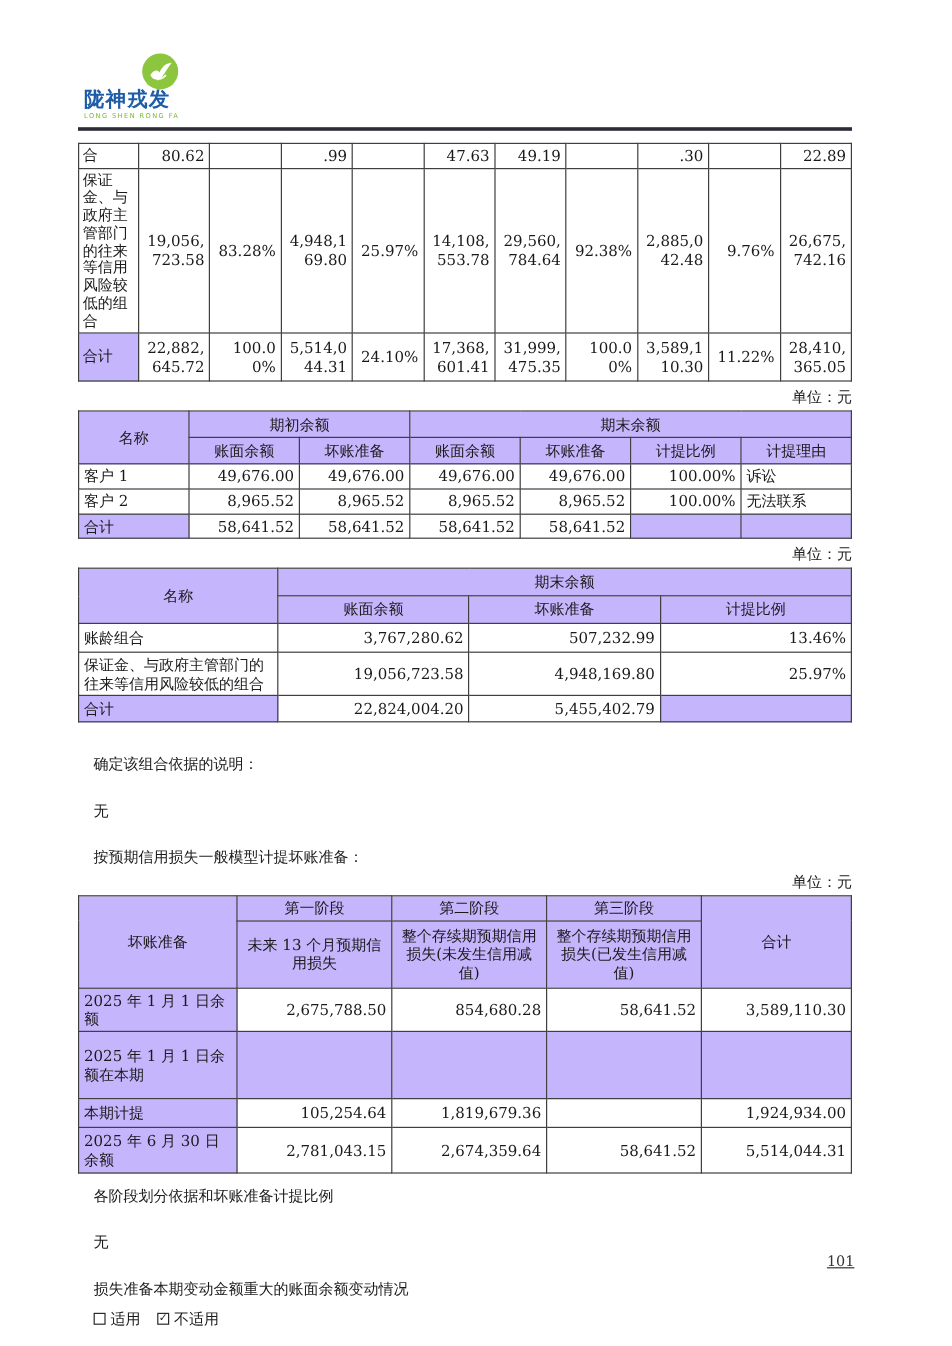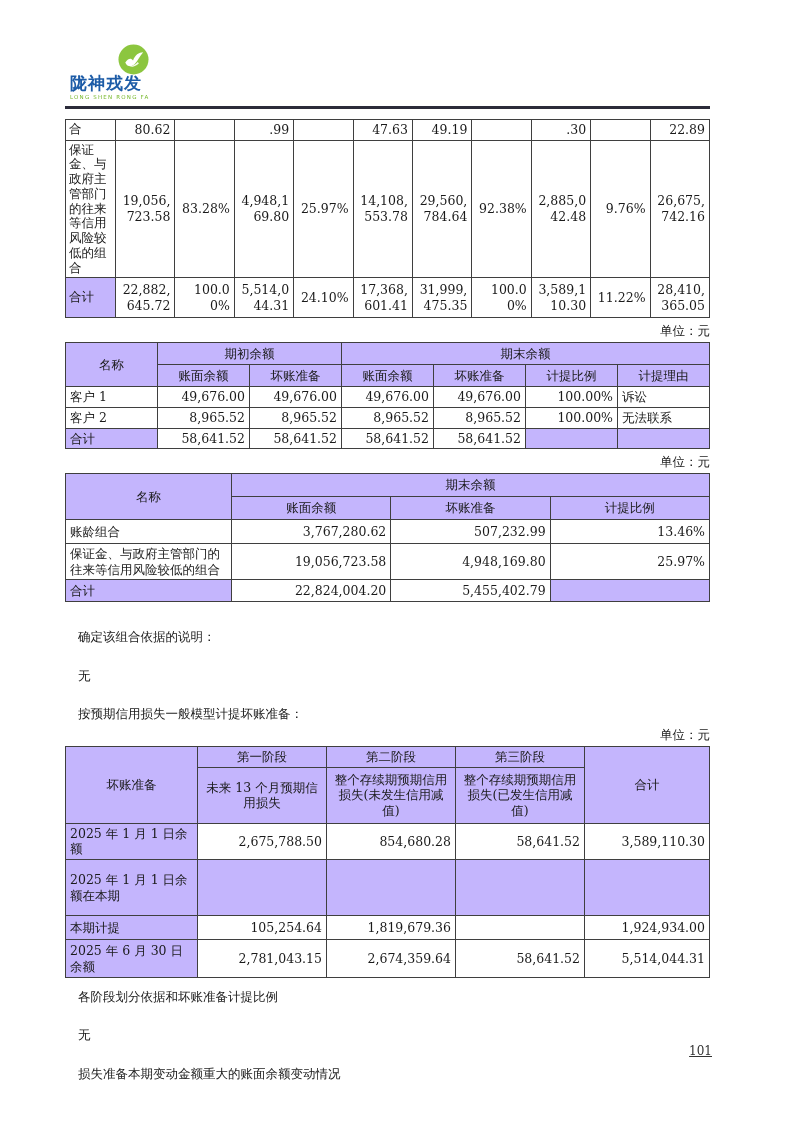--- a/index.html
+++ b/index.html
@@ -299,17 +299,24 @@
         <td class="num">58,641.52</td>
         <td class="num">5,514,044.31</td>
       </tr>
     </tbody>
       </table>
 
     <p class="para" style="margin-top:11px">各阶段划分依据和坏账准备计提比例</p>
     <p class="para note-none">无</p>
 
     <p class="para note-none">损失准备本期变动金额重大的账面余额变动情况</p>
+    <div class="para chk-row">
+      <span class="chk"></span>
+      <span>适用</span>
+      <span class="chk-gap"></span>
+      <span class="chk">✓</span>
+      <span>不适用</span>
+    </div>
 
   </div>
 
   <div class="page-number">101</div>
 </div>
 
 </body></html>

